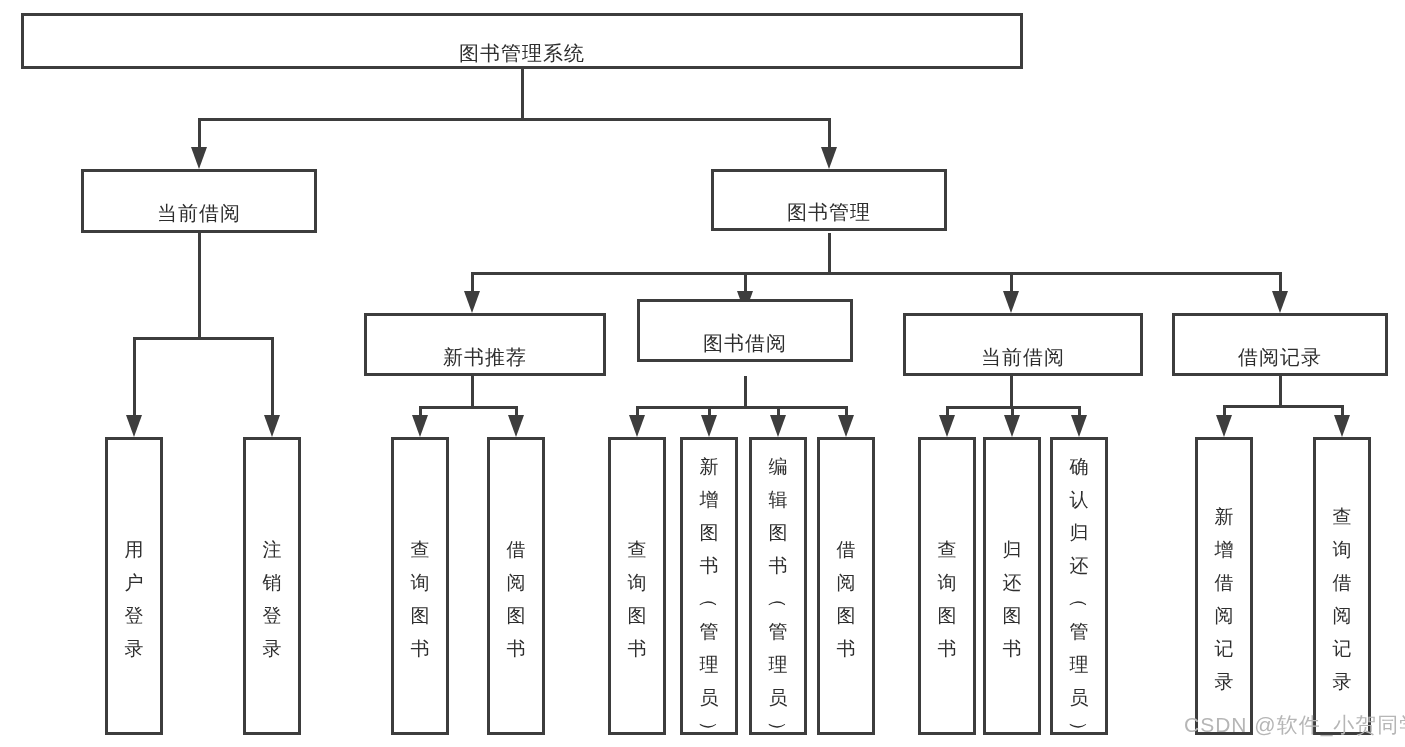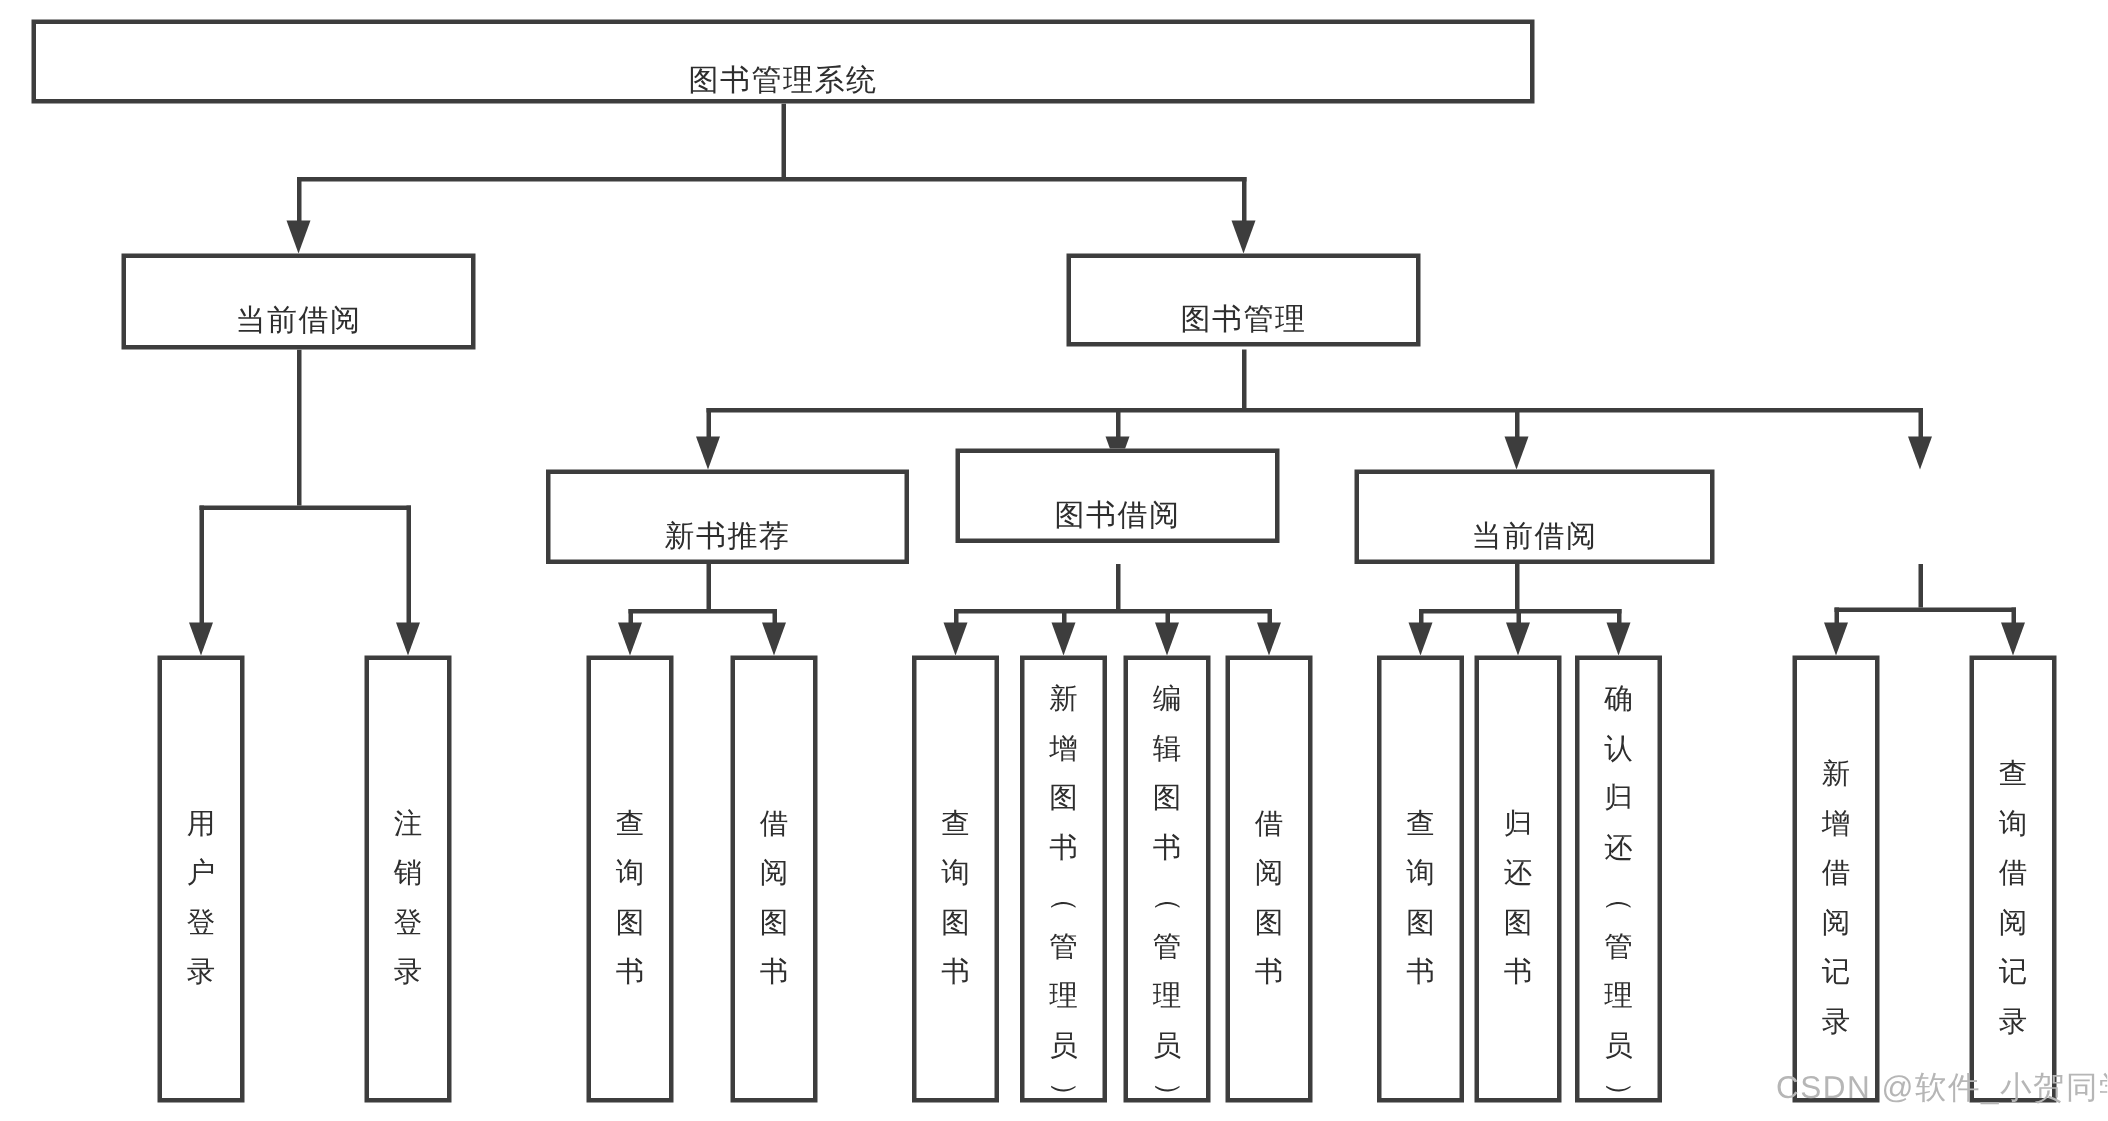--- a/index.html
+++ b/index.html
@@ -86,20 +86,23 @@
     </div>
     <div class="node" style="left: 364px; top: 313px; width: 242px; height: 63px;">
       <span class="label">新书推荐</span>
     </div>
     <div class="node" style="left: 637px; top: 299px; width: 216px; height: 63px;">
       <span class="label">图书借阅</span>
     </div>
     <div class="node" style="left: 903px; top: 313px; width: 240px; height: 63px;">
       <span class="label">当前借阅</span>
     </div>
+    <div class="node" style="left: 1172px; top: 313px; width: 216px; height: 63px;">
+      <span class="label">借阅记录</span>
+    </div>
     <div class="node vertical" style="left: 105px; top: 437px; width: 58px; height: 298px;">
       <span class="label">
         <span class="vchar">用</span>
         <span class="vchar">户</span>
         <span class="vchar">登</span>
         <span class="vchar">录</span>
       </span>
     </div>
     <div class="node vertical" style="left: 243px; top: 437px; width: 58px; height: 298px;">
       <span class="label">

